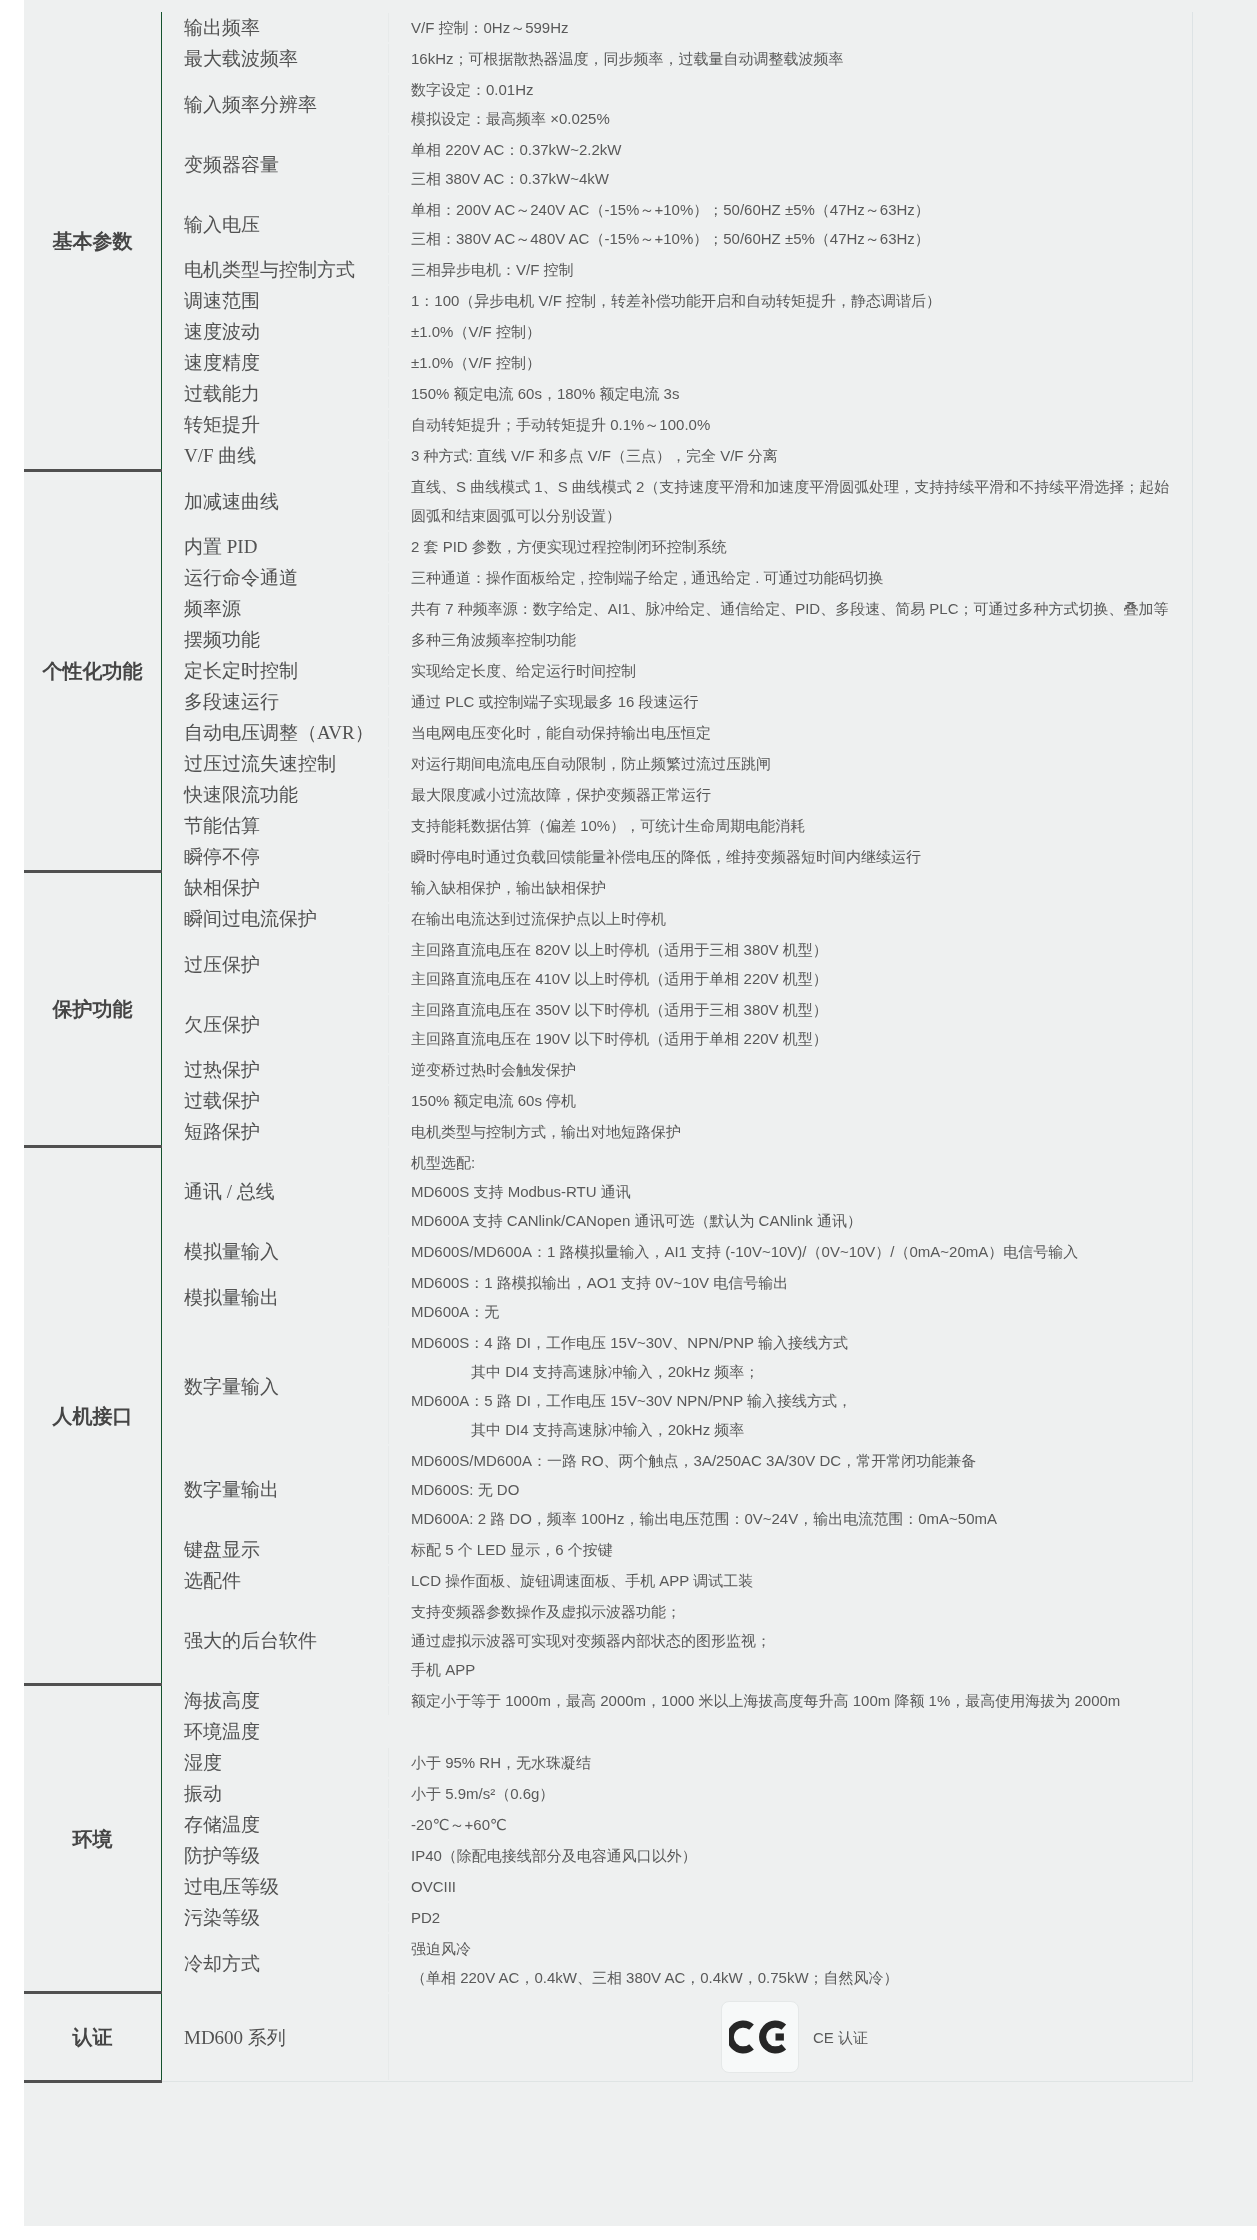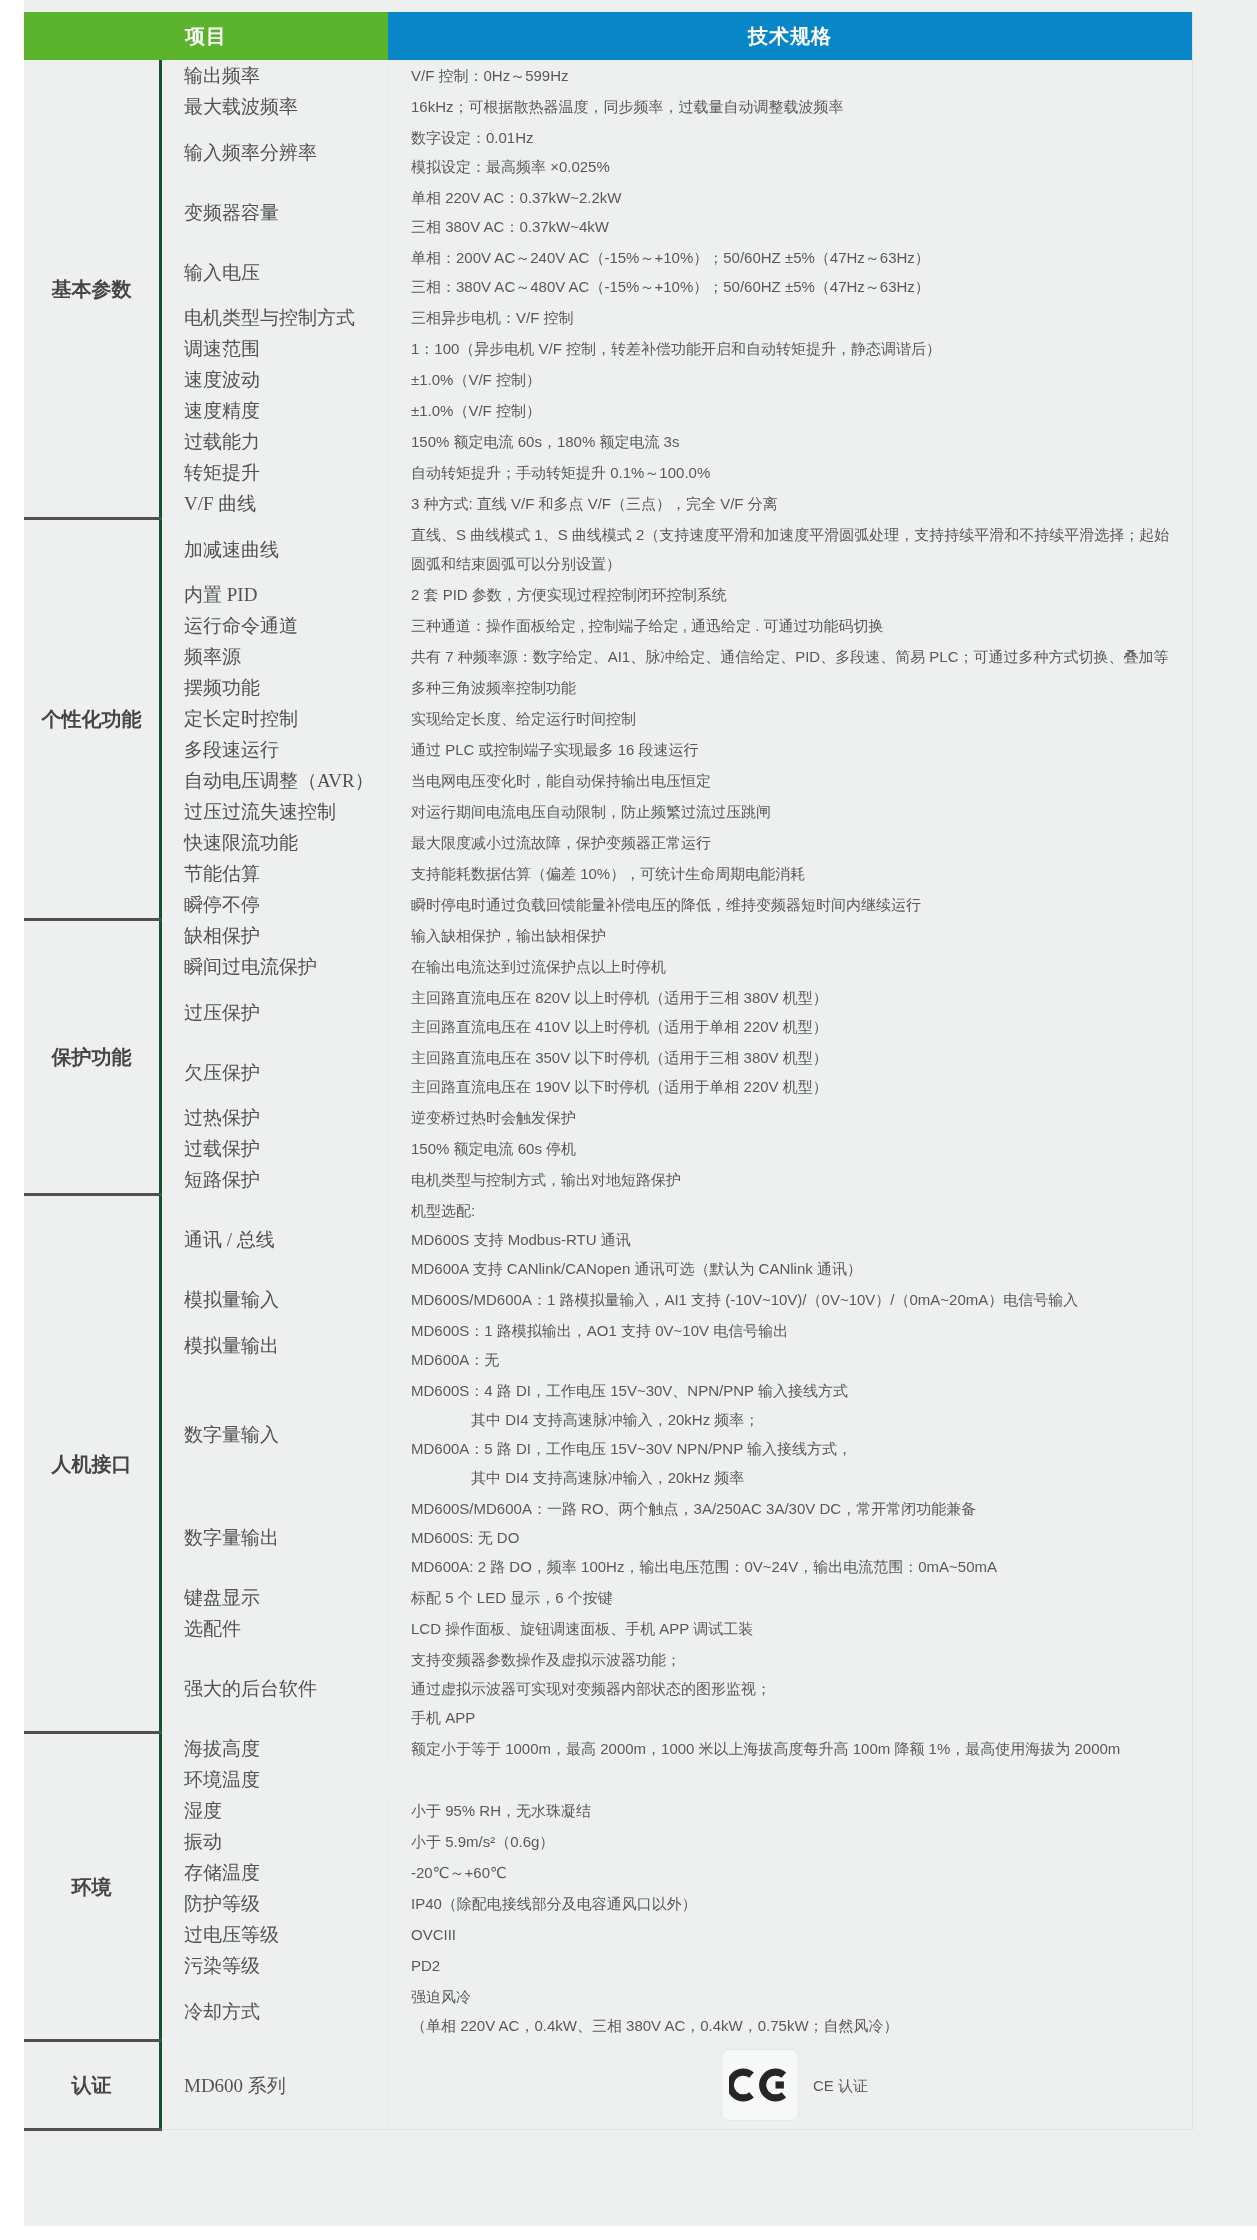--- a/index.html
+++ b/index.html
@@ -21,21 +21,21 @@
   .thead{display:flex;height:48px;}
   .th{display:flex;align-items:center;justify-content:center;
       color:#ffffff;font-size:20px;font-weight:700;letter-spacing:1px;}
   .th-item{width:364px;}
   .th-spec{flex:1;}
   
   .tgroup{display:flex;position:relative;}
   .glabel{
     width:138px;min-width:138px;display:flex;align-items:center;justify-content:center;
     font-size:20px;font-weight:600;color:#454545;
-    border-right:3px solid #14532d;box-sizing:border-box;position:relative;
+    border-right:1px solid #14532d;box-sizing:border-box;position:relative;
   }
   .tgroup.divided > .glabel::before{
     content:"";position:absolute;top:-2px;left:0;width:138px;height:3px;background:#505050;
   }
   .spec-table::after{ 
     content:"";position:absolute;bottom:-2px;left:0;width:138px;height:3px;background:#505050;
   }
   .grows{flex:1;display:flex;flex-direction:column;}
   .trow{display:flex;padding:1px 0;}
   .titem{
@@ -56,28 +56,20 @@
     border:1px solid #e5e8e8;display:flex;align-items:center;justify-content:center;
     margin:7px 14px 7px 0;box-sizing:border-box;
   }
   .ce-box svg{display:block;}
 </style>
 </head>
 <body>
 
 <div class="content">
   <div class="spec-table">
-    <div class="thead">
-      <div class="th th-item" id="th-item" style="background: rgb(92, 179, 45);">
-        <span>项目</span>
-      </div>
-      <div class="th th-spec" id="th-spec" style="background: rgb(8, 134, 200);">
-        <span>技术规格</span>
-      </div>
-    </div>
     <div id="table-body">
         <div class="tgroup">
           <div class="glabel">基本参数</div>
           <div class="grows">
             <div class="trow">
               <div class="titem">输出频率</div>
               <div class="tspec">V/F 控制：0Hz～599Hz</div>
             </div>
             <div class="trow">
               <div class="titem">最大载波频率</div>

